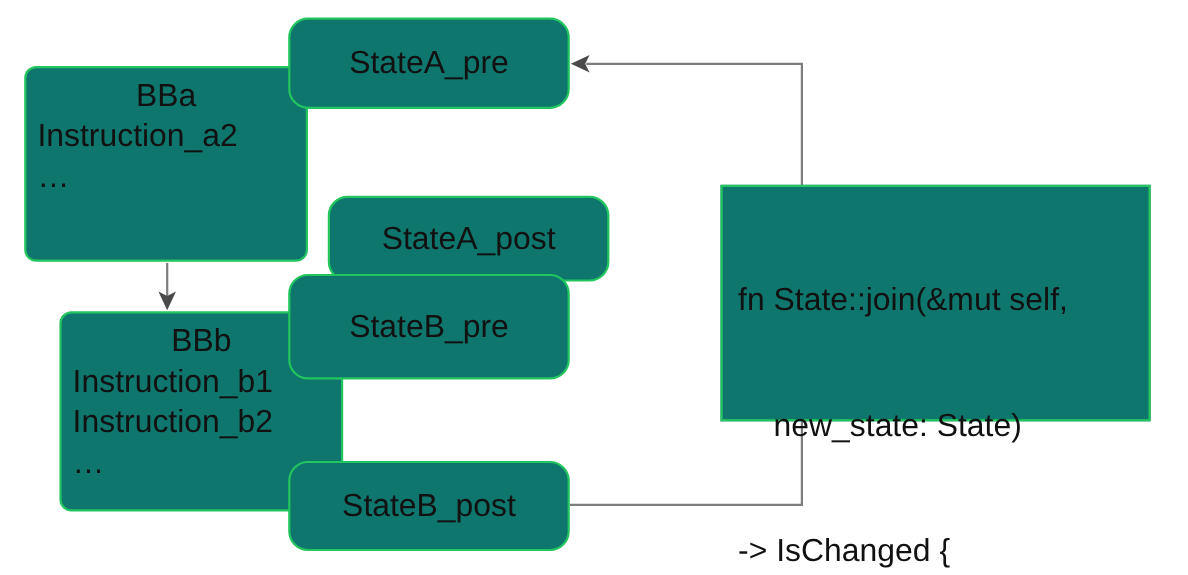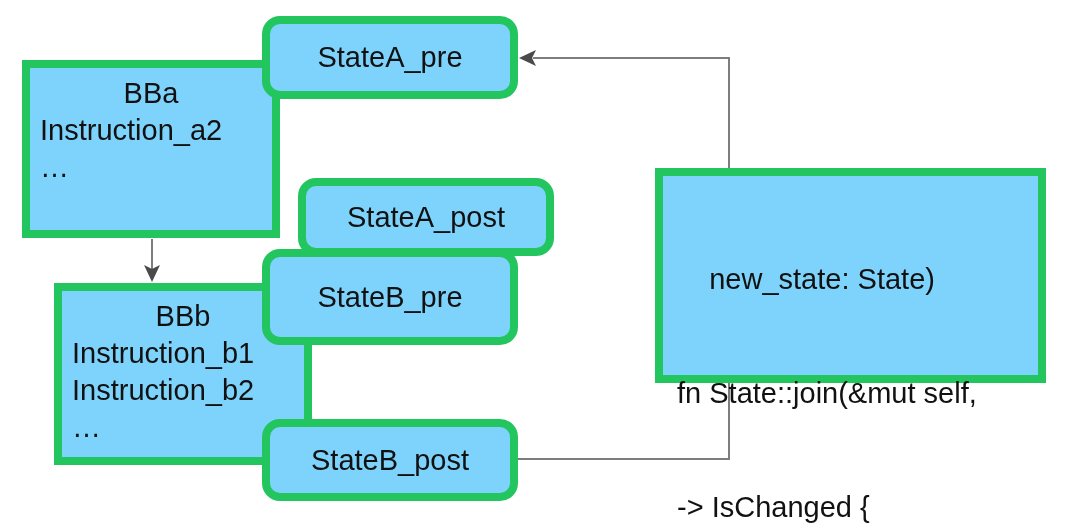--- a/index.html
+++ b/index.html
@@ -8,30 +8,30 @@
     background: #ffffff;
     font-family: "Liberation Sans", "DejaVu Sans", sans-serif;
     color: #111111;
   }
   .canvas {
     position: relative; width: 1080px; height: 523px;
     background: #ffffff; overflow: hidden;
   }
   .box {
     position: absolute;
-    background: #7dd3fc;
-    border: 8px solid #22c55e;
+    background: #0f766e;
+    border: 2px solid #22c55e;
     box-sizing: border-box;
   }
   .state {
     border-radius: 18px;
     display: flex; align-items: center; justify-content: center;
     font-size: 29px;
   }
-  .bb { font-size: 29px; line-height: 37px; padding-top: 7px; }
+  .bb { font-size: 29px; line-height: 37px; padding-top: 7px; border-radius: 11px; }
   .bb .bb-title { text-align: center; }
   .bb .bb-line { padding-left: 10px; }
   .code {
     font-size: 29px; line-height: 38px;
     padding: 8px 0 0 14px;
     white-space: pre;
   }
   #bba         { left: 22px;  top: 60px;  width: 258px; height: 178px; }
   #bbb         { left: 22px;  top: 283px; width: 258px; height: 182px; margin-left: 32px; }
   #statea-pre  { left: 262px; top: 16px;  width: 256px; height: 83px; }
@@ -75,20 +75,20 @@
     <span>StateA_post</span>
   </div>
   <div class="box state" id="stateb-pre">
     <span>StateB_pre</span>
   </div>
   <div class="box state" id="stateb-post">
     <span>StateB_post</span>
   </div>
 
   <div class="box code" id="code-box">
+    <div>fn State::join(&amp;mut self,</div>
     <div>    new_state: State)</div>
-    <div>fn State::join(&amp;mut self,</div>
     <div>-&gt; IsChanged {</div>
     
     
   </div>
 
 </div>
 
 </body></html>

